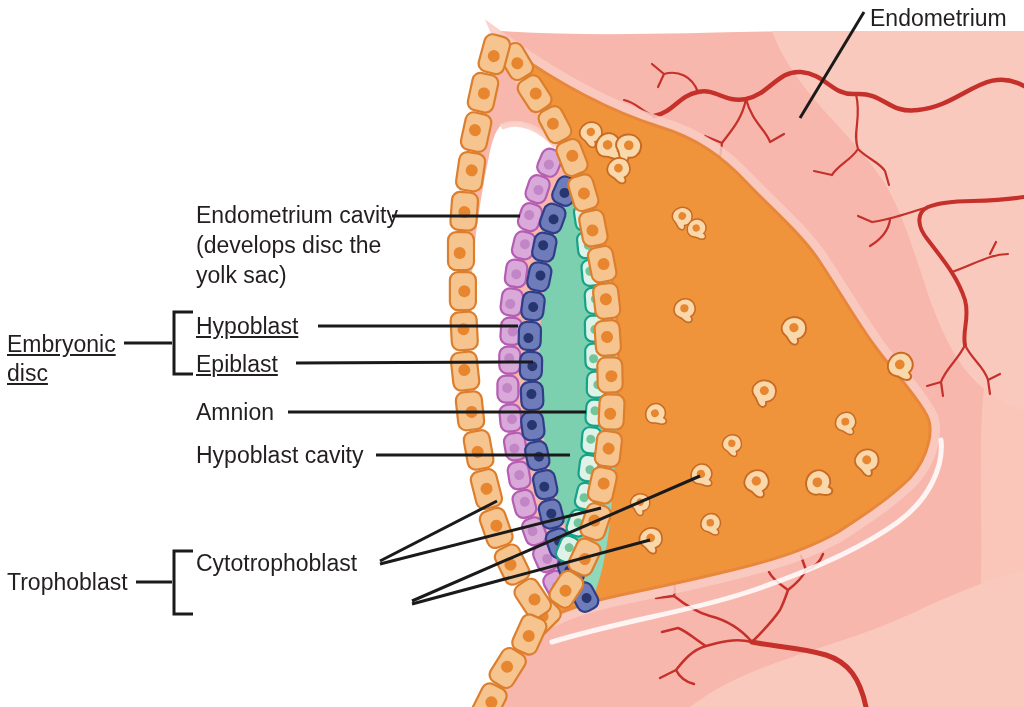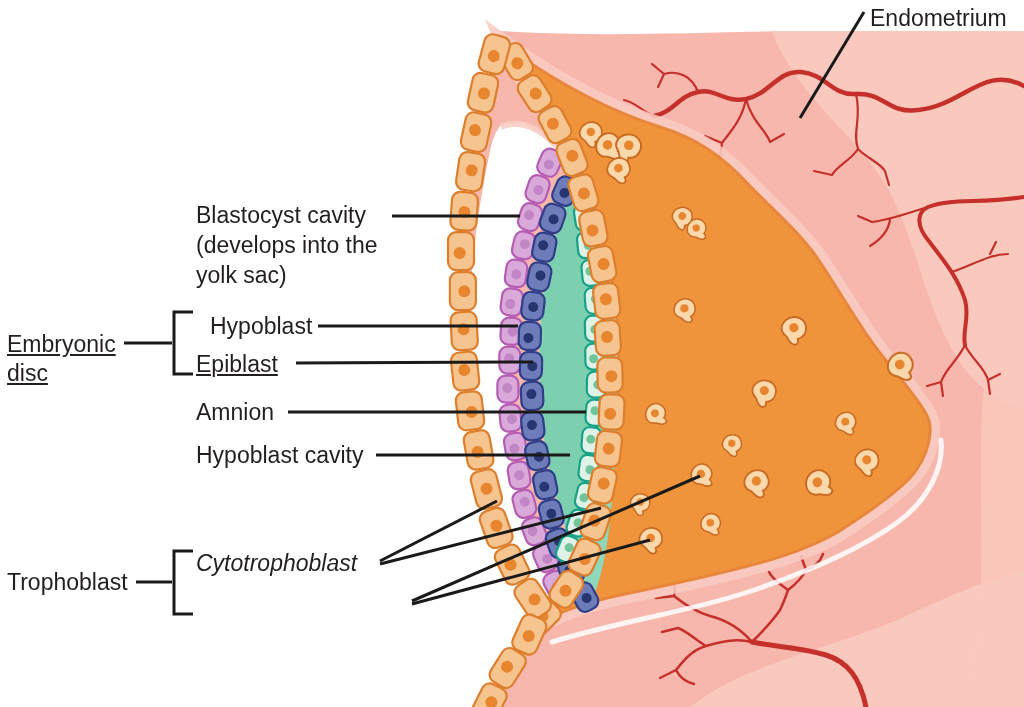--- a/index.html
+++ b/index.html
@@ -502,30 +502,30 @@
     <line x1="380" y1="561" x2="497" y2="501" stroke="#1a1a1a"></line>
     <line x1="380" y1="564" x2="601" y2="508" stroke="#1a1a1a"></line>
     <line x1="412" y1="601" x2="700" y2="476" stroke="#1a1a1a"></line>
     <line x1="412" y1="604" x2="650" y2="540" stroke="#1a1a1a"></line>
   </g>
     </svg>
 
 <div class="lbl" style="left: 870px; top: 4px; color: rgb(35, 31, 32);">Endometrium</div>
 
 <div class="lbl" style="left: 196px; top: 200px; line-height: 30px; color: rgb(35, 31, 32);">
-  <div>Blastocyst cavity</div>
-  <div>(develops into the</div>
+  <div>Endometrium cavity</div>
+  <div>(develops disc the</div>
   <div>yolk sac)</div>
 </div>
 
 <div class="lbl" style="left: 7px; top: 330px; color: rgb(35, 31, 32); text-decoration: underline;">
   <div>Embryonic</div>
   <div>disc</div>
 </div>
 
-<div class="lbl" style="left: 210px; top: 312px; color: rgb(35, 31, 32);">Hypoblast</div>
+<div class="lbl" style="left: 196px; top: 312px; color: rgb(35, 31, 32); text-decoration: underline;">Hypoblast</div>
 <div class="lbl" style="left: 196px; top: 350px; color: rgb(35, 31, 32); text-decoration: underline;">Epiblast</div>
 <div class="lbl" style="left: 196px; top: 398px; color: rgb(35, 31, 32);">Amnion</div>
 <div class="lbl" style="left: 196px; top: 441px; color: rgb(35, 31, 32);">Hypoblast cavity</div>
 <div class="lbl" style="left: 7px; top: 568px; color: rgb(35, 31, 32);">Trophoblast</div>
-<div class="lbl" style="left: 196px; top: 549px; color: rgb(35, 31, 32); font-style: italic;">Cytotrophoblast</div>
+<div class="lbl" style="left: 196px; top: 549px; color: rgb(35, 31, 32);">Cytotrophoblast</div>
 
 </div>
 
 </body></html>

